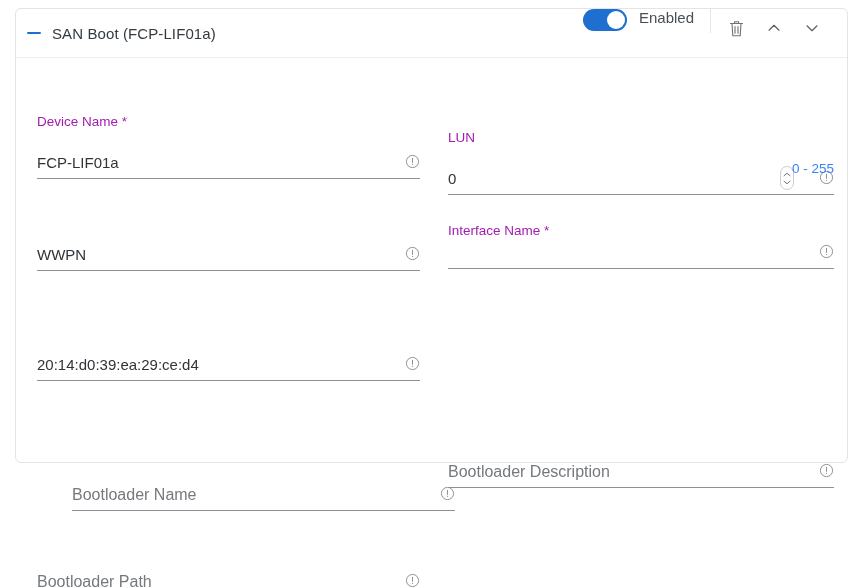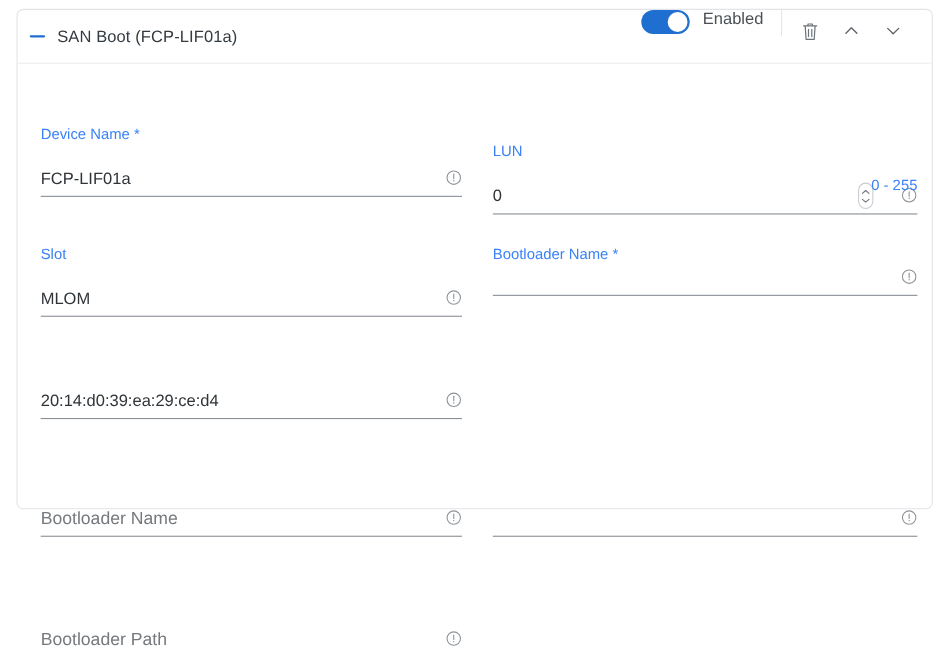--- a/index.html
+++ b/index.html
@@ -113,21 +113,21 @@
   }
   .field {
     position: absolute;
     box-sizing: border-box;
   }
   .col-l { left: 21px;  width: 383px; }
   .col-r { left: 432px; width: 386px; }
 
   .f-label {
     font-size: 13.5px;
-    color: #3b82f6;
+    color: #a21caf;
     line-height: 16px;
     height: 17px;
     white-space: nowrap;
   }
   .f-input {
     position: relative;
     height: 28px;
     border-bottom: 1px solid #8a9096;
   }
   .f-value {
@@ -269,35 +269,34 @@
             <circle cx="7.5" cy="7.5" r="6.1" fill="none" stroke="#8e9398" stroke-width="1"></circle>
             <path d="M7.5 4.3v4.1" stroke="#8e9398" stroke-width="1" stroke-linecap="round"></path>
             <circle cx="7.5" cy="10.3" r=".65" fill="#8e9398"></circle>
           </svg>
         </span>
       </div>
       <div class="f-hint">0 - 255</div>
     </div>
 
     <div class="field col-l" style="top:165px;">
-      <div class="f-label">Slot</div>
-      <div class="f-input">
-        <div class="f-value">MLOM</div>
+      <div class="f-input">
+        <div class="f-value">WWPN</div>
         <span class="info-icon">
           <svg width="15" height="15" viewBox="0 0 15 15">
             <circle cx="7.5" cy="7.5" r="6.1" fill="none" stroke="#8e9398" stroke-width="1"></circle>
             <path d="M7.5 4.3v4.1" stroke="#8e9398" stroke-width="1" stroke-linecap="round"></path>
             <circle cx="7.5" cy="10.3" r=".65" fill="#8e9398"></circle>
           </svg>
         </span>
       </div>
     </div>
 
     <div class="field col-r" style="top:165px;">
-      <div class="f-label">Bootloader Name *</div>
+      <div class="f-label">Interface Name *</div>
       <div class="f-input">
         <span class="info-icon">
           <svg width="15" height="15" viewBox="0 0 15 15">
             <circle cx="7.5" cy="7.5" r="6.1" fill="none" stroke="#8e9398" stroke-width="1"></circle>
             <path d="M7.5 4.3v4.1" stroke="#8e9398" stroke-width="1" stroke-linecap="round"></path>
             <circle cx="7.5" cy="10.3" r=".65" fill="#8e9398"></circle>
           </svg>
         </span>
       </div>
     </div>
@@ -308,35 +307,36 @@
         <span class="info-icon">
           <svg width="15" height="15" viewBox="0 0 15 15">
             <circle cx="7.5" cy="7.5" r="6.1" fill="none" stroke="#8e9398" stroke-width="1"></circle>
             <path d="M7.5 4.3v4.1" stroke="#8e9398" stroke-width="1" stroke-linecap="round"></path>
             <circle cx="7.5" cy="10.3" r=".65" fill="#8e9398"></circle>
           </svg>
         </span>
       </div>
     </div>
 
-    <div class="field col-l" style="top:401px;">
+    <div class="field col-l" style="top:424px;margin-left:35px;">
       <div class="f-input">
         <div class="f-placeholder">Bootloader Name</div>
         <span class="info-icon">
           <svg width="15" height="15" viewBox="0 0 15 15">
             <circle cx="7.5" cy="7.5" r="6.1" fill="none" stroke="#8e9398" stroke-width="1"></circle>
             <path d="M7.5 4.3v4.1" stroke="#8e9398" stroke-width="1" stroke-linecap="round"></path>
             <circle cx="7.5" cy="10.3" r=".65" fill="#8e9398"></circle>
           </svg>
         </span>
       </div>
     </div>
 
     <div class="field col-r" style="top:401px;">
       <div class="f-input">
+        <div class="f-placeholder">Bootloader Description</div>
         <span class="info-icon">
           <svg width="15" height="15" viewBox="0 0 15 15">
             <circle cx="7.5" cy="7.5" r="6.1" fill="none" stroke="#8e9398" stroke-width="1"></circle>
             <path d="M7.5 4.3v4.1" stroke="#8e9398" stroke-width="1" stroke-linecap="round"></path>
             <circle cx="7.5" cy="10.3" r=".65" fill="#8e9398"></circle>
           </svg>
         </span>
       </div>
     </div>
 

